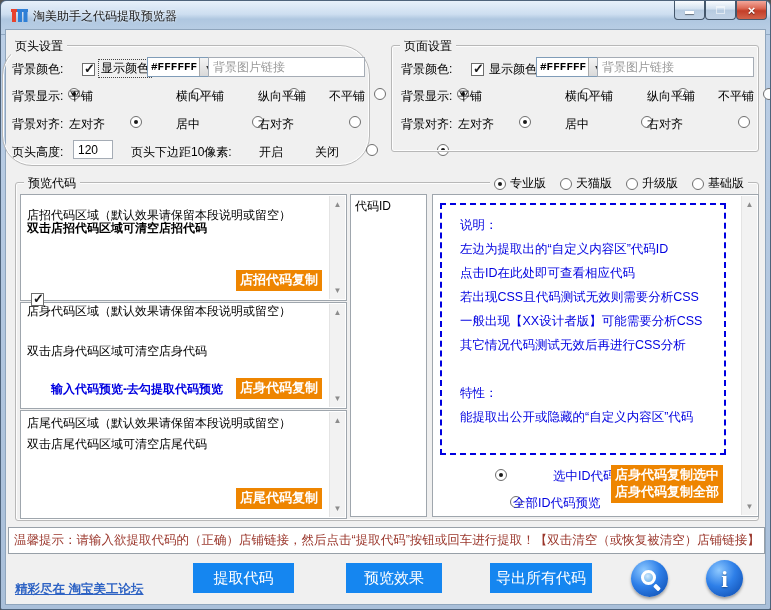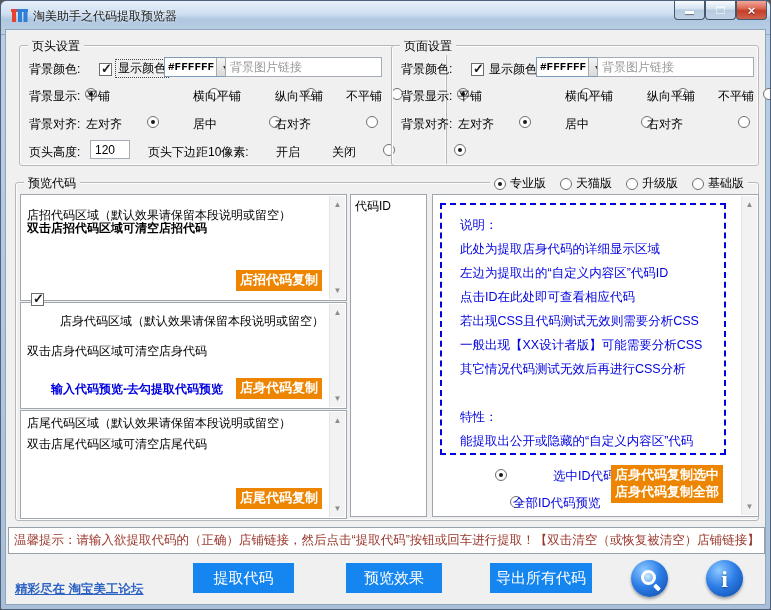--- a/index.html
+++ b/index.html
@@ -117,21 +117,21 @@
     <div class="winbtn max">
         <span class="glyph-max"></span>
       </div>
     <div class="winbtn close">
         <span class="glyph-close">×</span>
       </div>
   </div>
 
   <div class="client"></div>
 
-  <div class="groupbox" style="left:18px; top:44px; width:428px; height:121px;">
+  <div class="groupbox" style="left:1px; top:44px; width:368px; height:121px;border-radius:30px;">
     <span class="gb-label">页头设置</span>
     <span class="abs lbl" style="left:9px; top:15px;">背景颜色:</span>
     <span class="abs cb checked" style="left:79px; top:15px;"></span>
     <span class="abs lbl focusbox" style="left:95px; top:13px;">显示颜色</span>
     <div class="abs combo" style="left:144px; top:11px;">
       <span class="combo-val">#FFFFFF</span>
       <span class="combo-btn">▼</span>
     </div>
     <input class="abs txtin" style="left: 205px; top: 11px; width: 157px;" placeholder="背景图片链接">
     <span class="abs lbl" style="left:9px; top:42px;">背景显示:</span>
@@ -152,21 +152,21 @@
     <span class="abs lbl" style="left:255px; top:70px;">右对齐</span>
     <span class="abs lbl" style="left:9px; top:98px;">页头高度:</span>
     <input class="abs txtin" style="left: 70px; top: 94px; width: 40px; height: 19px;" value="120">
     <span class="abs lbl" style="left:128px; top:98px;">页头下边距10像素:</span>
     <span class="abs rb" style="left:239px; top:98px;"></span>
     <span class="abs lbl" style="left:256px; top:98px;">开启</span>
     <span class="abs rb checked" style="left:295px; top:98px;"></span>
     <span class="abs lbl" style="left:312px; top:98px;">关闭</span>
   </div>
 
-  <div class="groupbox" style="left:390px; top:44px; width:368px; height:121px;">
+  <div class="groupbox" style="left:390px; top:44px; width:368px; height:107px;">
     <span class="gb-label">页面设置</span>
     <span class="abs lbl" style="left:9px; top:15px;">背景颜色:</span>
     <span class="abs cb checked" style="left:79px; top:15px;"></span>
     <span class="abs lbl" style="left:97px; top:15px;">显示颜色</span>
     <div class="abs combo" style="left:144px; top:11px;">
       <span class="combo-val">#FFFFFF</span>
       <span class="combo-btn">▼</span>
     </div>
     <input class="abs txtin" style="left: 205px; top: 11px; width: 157px;" placeholder="背景图片链接">
     <span class="abs lbl" style="left:9px; top:42px;">背景显示:</span>
@@ -212,21 +212,21 @@
       <span class="tline" style="top:12px;text-align:center;">店招代码区域（默认效果请保留本段说明或留空）</span>
       <span class="tline" style="top:25px;font-weight:bold;">双击店招代码区域可清空店招代码</span>
       <div class="vscroll">
         <span class="sarrow up">▲</span>
         <span class="sarrow down">▼</span>
       </div>
       <span class="copybtn" style="right:24px; bottom:9px;">店招代码复制</span>
     </div>
 
     <div class="tarea" style="left:4px; top:119px; width:327px; height:107px;">
-      <span class="tline" style="top:10px;margin-left:33px;">店身代码区域（默认效果请保留本段说明或留空）</span>
+      <span class="tline" style="top:0;">店身代码区域（默认效果请保留本段说明或留空）</span>
       <span class="tline" style="top:40px;">双击店身代码区域可清空店身代码</span>
       <div class="vscroll">
         <span class="sarrow up">▲</span>
         <span class="sarrow down">▼</span>
       </div>
       <span class="abs cb checked" style="left:10px; bottom:11px;"></span>
       <span class="abs bluecheck-label" style="left:30px; bottom:10px;">输入代码预览-去勾提取代码预览</span>
       <span class="copybtn" style="right:24px; bottom:9px;">店身代码复制</span>
     </div>
 
@@ -244,21 +244,20 @@
       <span class="abs lbl" style="left:4px; top:3px;">代码ID</span>
     </div>
 
     <div class="panel" style="left:416px; top:11px; width:327px; height:323px;">
       <div class="vscroll">
         <span class="sarrow up">▲</span>
         <span class="sarrow down">▼</span>
       </div>
       <div class="dashedbox" style="left:7px; top:8px; width:286px; height:252px; padding:8px 0 0 18px;">
         <div class="info-line">说明：</div>
-        <div class="info-line">此处为提取店身代码的详细显示区域</div>
         <div class="info-line">左边为提取出的“自定义内容区”代码ID</div>
         <div class="info-line">点击ID在此处即可查看相应代码</div>
         <div class="info-line">若出现CSS且代码测试无效则需要分析CSS</div>
         <div class="info-line">一般出现【XX设计者版】可能需要分析CSS</div>
         <div class="info-line">其它情况代码测试无效后再进行CSS分析</div>
         <div class="info-line"></div>
         <div class="info-line">特性：</div>
         <div class="info-line">能提取出公开或隐藏的“自定义内容区”代码</div>
       </div>
       <span class="abs rb checked" style="left:62px; top:274px;"></span>

